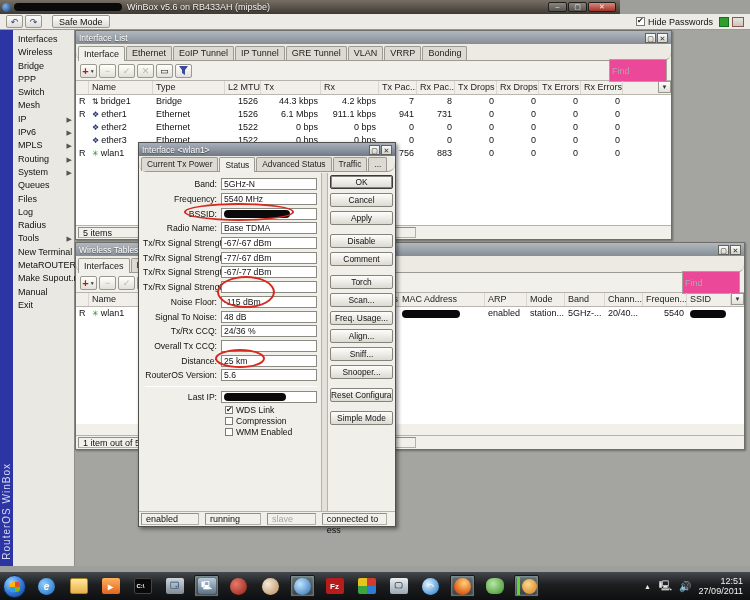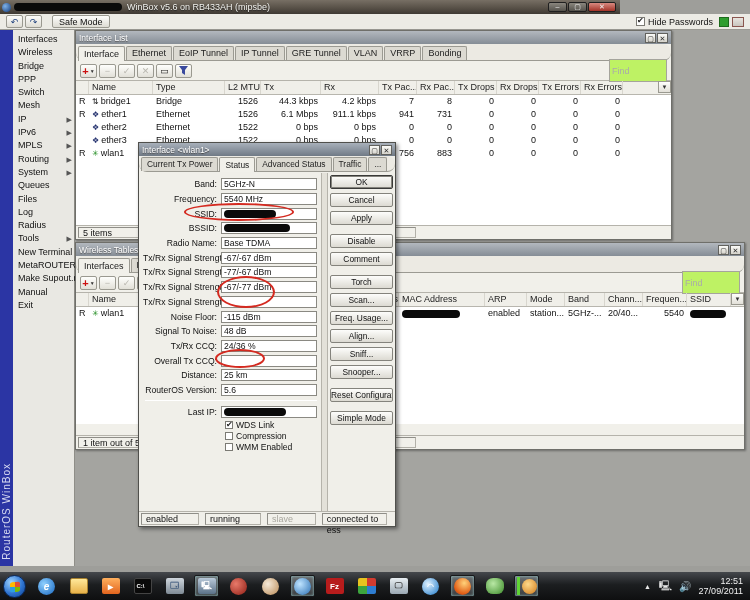--- a/index.html
+++ b/index.html
@@ -53,21 +53,21 @@
     margin-right:1px; border-radius:2px 2px 0 0; color:#222; white-space:nowrap; }
   .tab.active { background:#f1f0ea; position:relative; top:1px; padding-top:2px; }
   .wtoolbar { height:19px; display:flex; align-items:center; padding:2px 4px; }
   .tool-b { width:17px; height:14px; border:1px solid #9a9990; background:linear-gradient(#fefefc,#e2e0d8);
     margin-right:2px; display:flex; align-items:center; justify-content:center; font-size:9px; border-radius:2px; }
   .tool-b.dis { color:#b9b7af; }
   .plus { color:#cc1111; font-weight:bold; font-size:11px; line-height:10px; }
   .plus-car { font-size:5px; color:#333; margin-left:1px; }
   .scan-btn { height:13px; border:1px solid #9a9990; background:linear-gradient(#fdfdfb,#dedcd4); padding:0 5px;
     line-height:12px; font-size:9px; border-radius:2px; margin-left:4px; }
-  .findbox { margin-left:auto; width:58px; height:23px; border:1px solid #a5a49c; background:#bef264; font-size:9px;
+  .findbox { margin-left:auto; width:58px; height:23px; border:1px solid #a5a49c; background:#ec4899; font-size:9px;
     padding:7px 2px; font-family:"Liberation Sans",sans-serif; color:#333; }
   .findbox::placeholder { color:#aaa; }
 
   .grid { background:#fff; border-top:1px solid #b5b3ab; }
   .ghead { display:flex; height:14px; background:#f0efe9; border-bottom:1px solid #b8b6ae; }
   .hc { border-right:1px solid #d8d6ce; padding:1px 3px; font-size:9px; color:#222; overflow:hidden; white-space:nowrap; }
   .grow { display:flex; height:13px; background:#fff; }
   .c { padding:0 3px; font-size:9px; overflow:hidden; white-space:nowrap; line-height:13px; }
   .num { text-align:right; }
   .colarrow { width:13px; height:12px; border:1px solid #9a9990; background:linear-gradient(#fefefc,#e2e0d8);
@@ -441,26 +441,20 @@
     <div class="dlg-form">
       <div class="frow">
           <span class="flabel">Band:</span>
           <span class="finput">5GHz-N</span>
         </div>
       <div class="frow">
           <span class="flabel">Frequency:</span>
           <span class="finput">5540 MHz</span>
         </div>
       <div class="frow">
-          <span class="flabel">SSID:</span>
-          <span class="finput">
-            <span class="redact v-redact" style="width:52px"></span>
-          </span>
-        </div>
-      <div class="frow">
           <span class="flabel">BSSID:</span>
           <span class="finput">
             <span class="redact v-redact" style="width:66px"></span>
           </span>
         </div>
       <div class="frow">
           <span class="flabel">Radio Name:</span>
           <span class="finput">Base TDMA</span>
         </div>
       <div class="frow">

